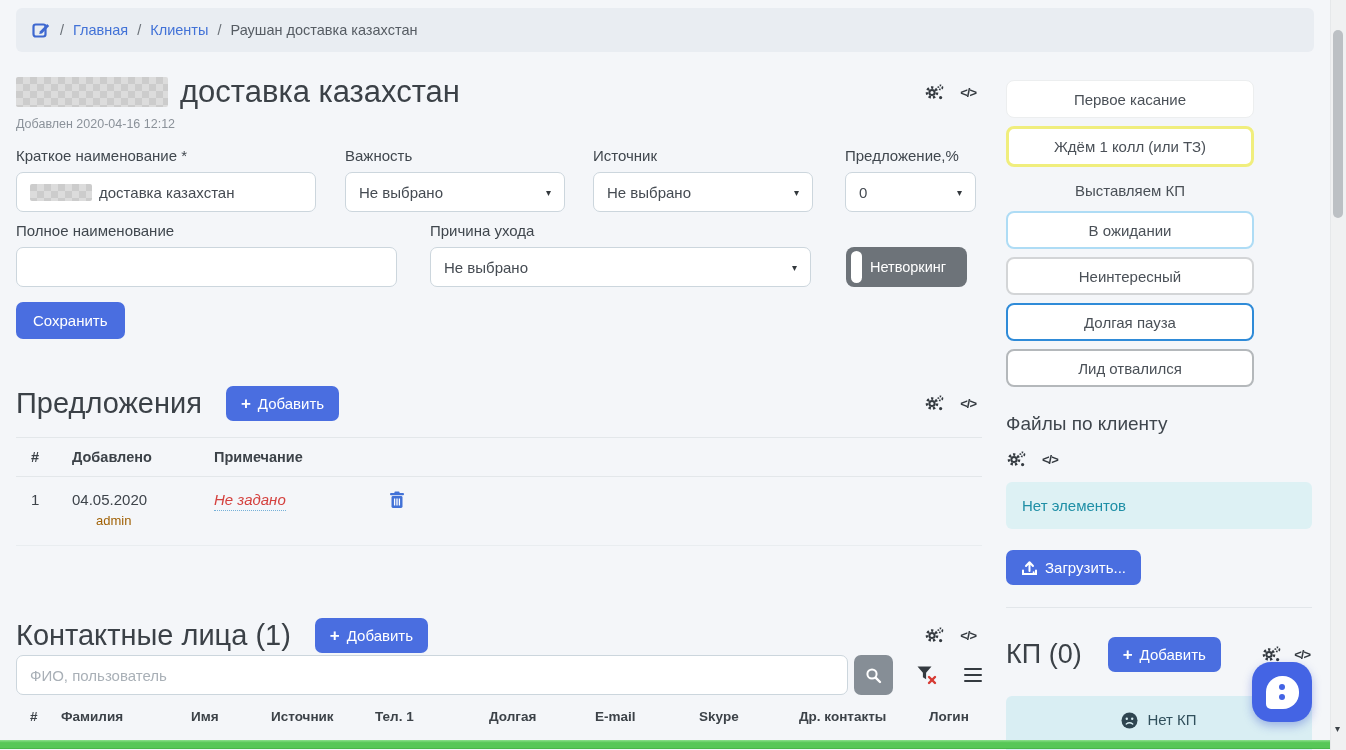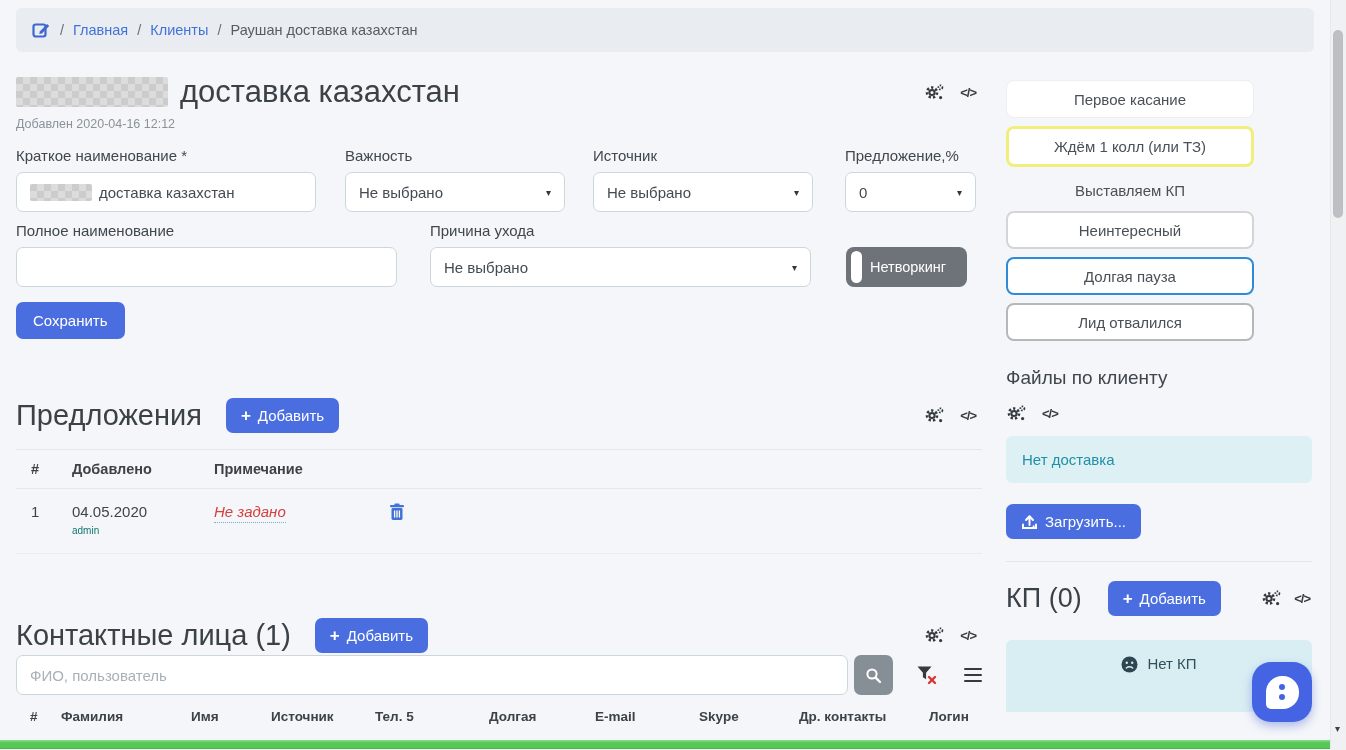--- a/index.html
+++ b/index.html
@@ -59,37 +59,37 @@
   .f-leave { width:381px; margin-right:35px; }
   .toggle-wrap { align-self:flex-end; }
   .toggle {
     width:121px; height:40px; background:#6d7379; border-radius:8px;
     display:flex; align-items:center; color:#fff; font-size:14.5px; cursor:pointer;
     padding-left:5px; gap:8px;
   }
   .toggle-knob { width:11px; height:32px; background:#fff; border-radius:6px; }
   .save-btn { margin-top:15px; padding:10px 17px; }
   
-  .sec-offers { position:absolute; left:16px; top:398px; width:966px; }
+  .sec-offers { position:absolute; left:16px; top:386px; width:966px; }
   .sec-title-row { display:flex; align-items:center; gap:24px; }
   .sec-title { font-size:29px; font-weight:400; color:#3b4147; }
   .sec-title-row .hdr-icons { margin-left:auto; margin-right:6px; }
   .tbl-head {
     display:flex; align-items:center; margin-top:16px; padding:11px 0;
     border-top:1px solid #e3e7ea; border-bottom:1px solid #e3e7ea;
     font-size:14.5px; font-weight:700; color:#3c4248;
   }
   .tbl-row { display:flex; padding:14px 0 17px; border-bottom:1px solid #e9edf0; font-size:15px; color:#3e444b; }
   .oc1 { width:56px; padding-left:15px; }
   .oc2 { flex:1; padding-right:20px; }
   .oc3 { width:142px; }
   .oc4 { width:158px; }
   .oc5 { width:50px; text-align:center; }
   .offer-desc { margin-top:6px; font-size:12px; color:#90969c; }
-  .offer-author { margin-top:5px; font-size:10px; color:#0f766e; }
+  .offer-author { margin-top:5px; font-size:13px; color:#a16207;margin-left:24px; }
   .note-link {
     color:#d4413e; font-style:italic; cursor:pointer;
     border-bottom:1.5px dotted #74b0d8; padding-bottom:2px;
   }
   .trash-btn { cursor:pointer; display:inline-flex; }
   
   .sec-contacts { position:absolute; left:16px; top:618px; width:966px; height:124px; overflow:hidden; }
   .search-row { display:flex; align-items:center; margin-top:2px; }
   .search-input { width:201px; }
   .search-btn {
@@ -116,21 +116,21 @@
   .st-blue  { border:2px solid #2f8bd8; }
   .st-gray  { border:2px solid #b4b8bb; }
   .files-title { margin-top:26px; font-size:19px; color:#3f464d; font-weight:400; }
   .files-icons { margin-top:16px; }
   .alert-teal {
     margin-top:14px; width:306px; background:#ddf1f4; border-radius:6px;
     padding:15px 16px; font-size:15px; color:#1f8fa6;
   }
   .upload-btn { margin-top:21px; }
   .side-divider { margin-top:22px; border-top:1px solid #e2e6ea; width:306px; }
-  .kp-row { display:flex; align-items:center; margin-top:19px; }
+  .kp-row { display:flex; align-items:center; margin-top:29px; }
   .kp-title { font-size:27px; font-weight:400; color:#3b4147; }
   .kp-row .btn-primary { margin-left:26px; }
   .kp-row .hdr-icons { margin-left:auto; margin-right:2px; gap:13px; }
   .kp-alert {
     margin-top:24px; width:306px; height:72px; background:#d9eef3;
     border-radius:6px 6px 0 0; display:flex; align-items:flex-start; justify-content:center;
     padding-top:15px; gap:9px; font-size:15px; color:#31505c;
   }
   
   .vscroll-track { position:absolute; right:0; top:0; width:16px; height:750px; background:#f0f1f2; border-left:1px solid #e6e8ea; }
@@ -336,50 +336,51 @@
         <i></i>
         <i></i>
       </span>
   </div>
 
   <div class="contacts-head">
     <span class="cc0">#</span>
     <span class="cc1">Фамилия</span>
     <span class="cc2">Имя</span>
     <span class="cc3">Источник</span>
-    <span class="cc4">Тел. 5</span>
+    <span class="cc4">Тел. 1</span>
     <span class="cc5">Долгая</span>
     <span class="cc6">E-mail</span>
     <span class="cc7">Skype</span>
     <span class="cc8">Др. контакты</span>
     <span class="cc9">Логин</span>
   </div>
 </div>
 
 <div class="sidebar">
   <div class="stage-btn">Первое касание</div>
   <div class="stage-btn st-yellow">Ждём 1 колл (или ТЗ)</div>
   <div class="stage-btn st-text">Выставляем КП</div>
+  <div class="stage-btn st-lblue">В ожидании</div>
   <div class="stage-btn st-lgray">Неинтересный</div>
   <div class="stage-btn st-blue">Долгая пауза</div>
   <div class="stage-btn st-gray">Лид отвалился</div>
 
   <div class="files-title">Файлы по клиенту</div>
   <div class="hdr-icons files-icons">
     <span class="cogs">
       <svg width="20" height="17" viewBox="0 0 20 17">
         <circle cx="8" cy="8.5" r="5" fill="none" stroke="#343a40" stroke-width="2.6" stroke-dasharray="2.3 2.1"></circle>
         <circle cx="8" cy="8.5" r="2.6" fill="none" stroke="#343a40" stroke-width="2"></circle>
         <circle cx="16.4" cy="3.4" r="2" fill="none" stroke="#343a40" stroke-width="1.8" stroke-dasharray="1.4 1.2"></circle>
         <circle cx="16.6" cy="13.6" r="1.6" fill="#343a40"></circle>
       </svg>
     </span>
     <span class="code-icon">&lt;/&gt;</span>
   </div>
-  <div class="alert-teal">Нет доставка</div>
+  <div class="alert-teal">Нет элементов</div>
   <button class="btn-primary upload-btn">
     <span style="display:inline-flex;">
       <svg width="17" height="16" viewBox="0 0 17 16">
         <path d="M8.5 11 V2.5 M5 6 L8.5 2.2 L12 6" fill="none" stroke="#fff" stroke-width="2" stroke-linecap="round" stroke-linejoin="round"></path>
         <path d="M2 10.5 v3.5 h13 v-3.5" fill="none" stroke="#fff" stroke-width="2" stroke-linecap="round"></path>
         <circle cx="12.6" cy="12.2" r="1" fill="#fff"></circle>
       </svg>
     </span>
     <span>Загрузить...</span>
   </button>

